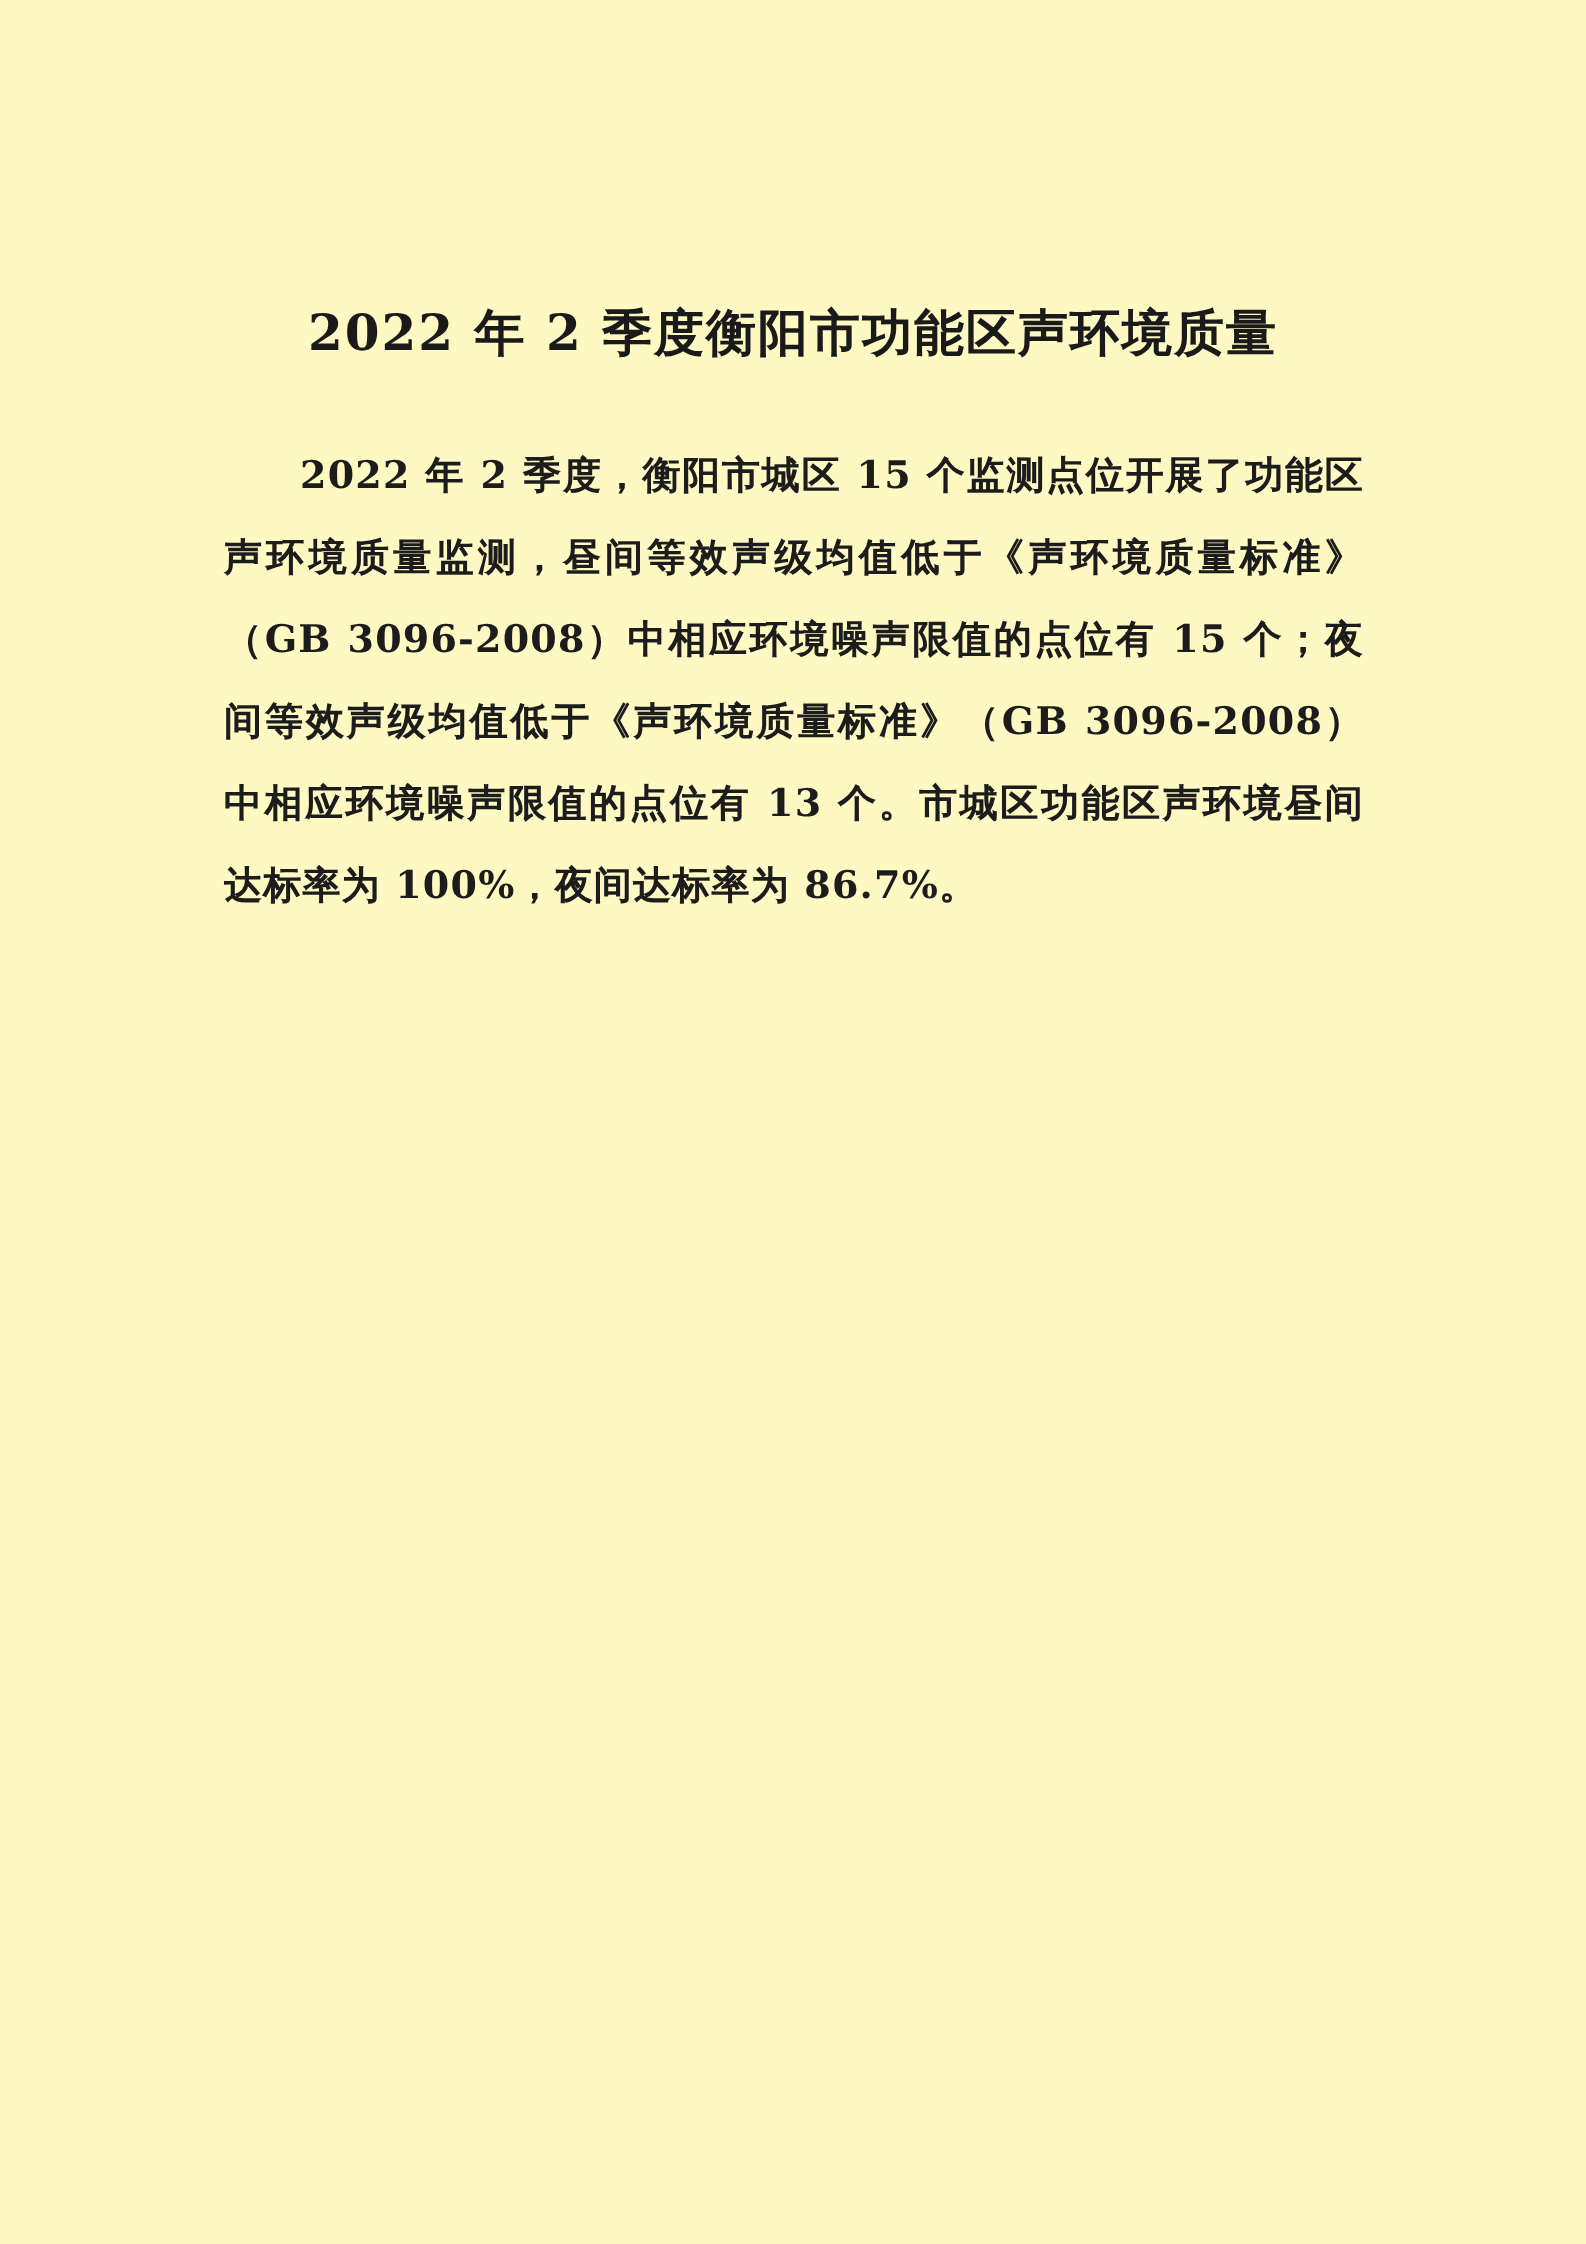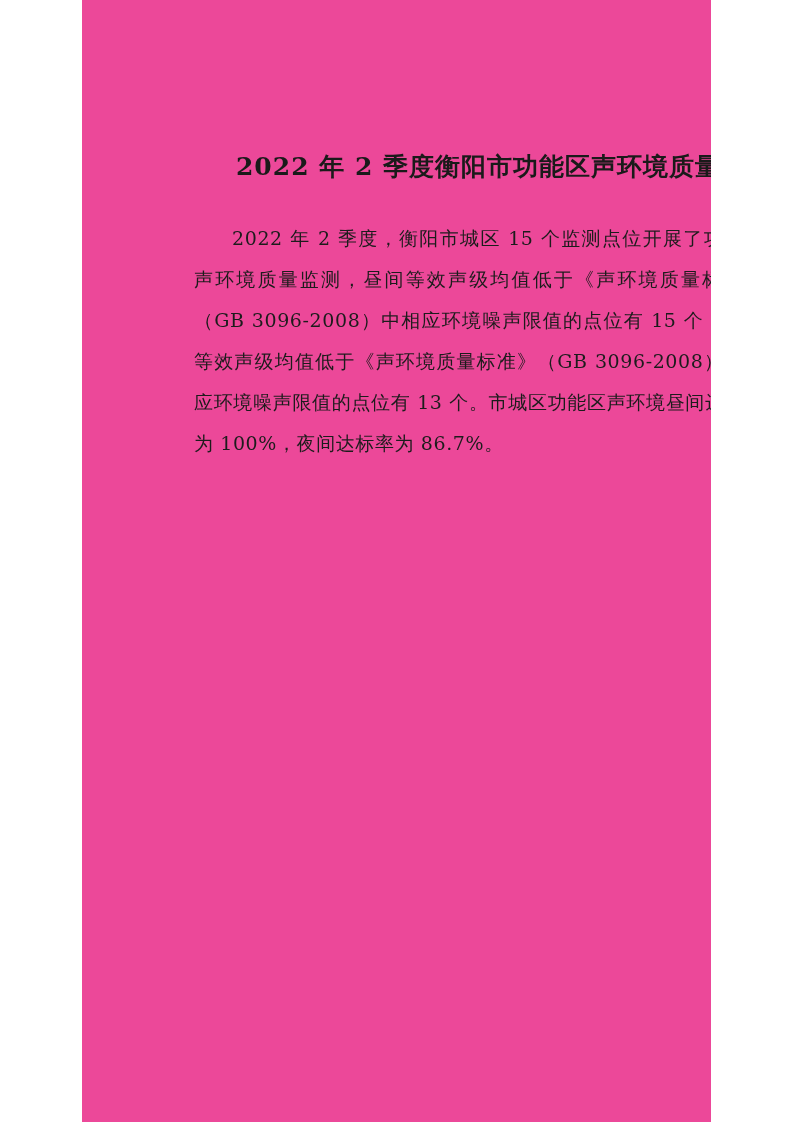--- a/index.html
+++ b/index.html
@@ -5,24 +5,24 @@
   html, body {
     margin: 0;
     padding: 0;
   }
   body {
     background: #ffffff;
     font-family: "DejaVu Serif", "Liberation Serif", serif;
   }
   .page {
     position: relative;
-    width: 629px;
+    width: 793px;
     height: 1122px;
     margin: 0 auto;
-    background: #ec4899;
+    background: #fef9c3;
     box-sizing: border-box;
     overflow: hidden;
   }
   .doc-title {
     position: absolute;
     top: 132px;
     left: 0;
     width: 793px;
     text-align: center;
     font-family: "DejaVu Serif", "Liberation Serif", serif;
@@ -30,20 +30,21 @@
     font-size: 25px;
     letter-spacing: 1px;
     color: #1a1a1a;
     line-height: 36px;
   }
   .body-block {
     position: absolute;
     top: 218px;
     left: 112px;
     width: 570px;
+    font-weight: bold;
   }
   .para {
     font-family: "DejaVu Serif", "Liberation Serif", serif;
     font-size: 19px;
     line-height: 41px;
     color: #1c1c1c;
     text-align: justify;
     text-justify: inter-ideograph;
     text-indent: 2em;
     letter-spacing: 0.6px;

